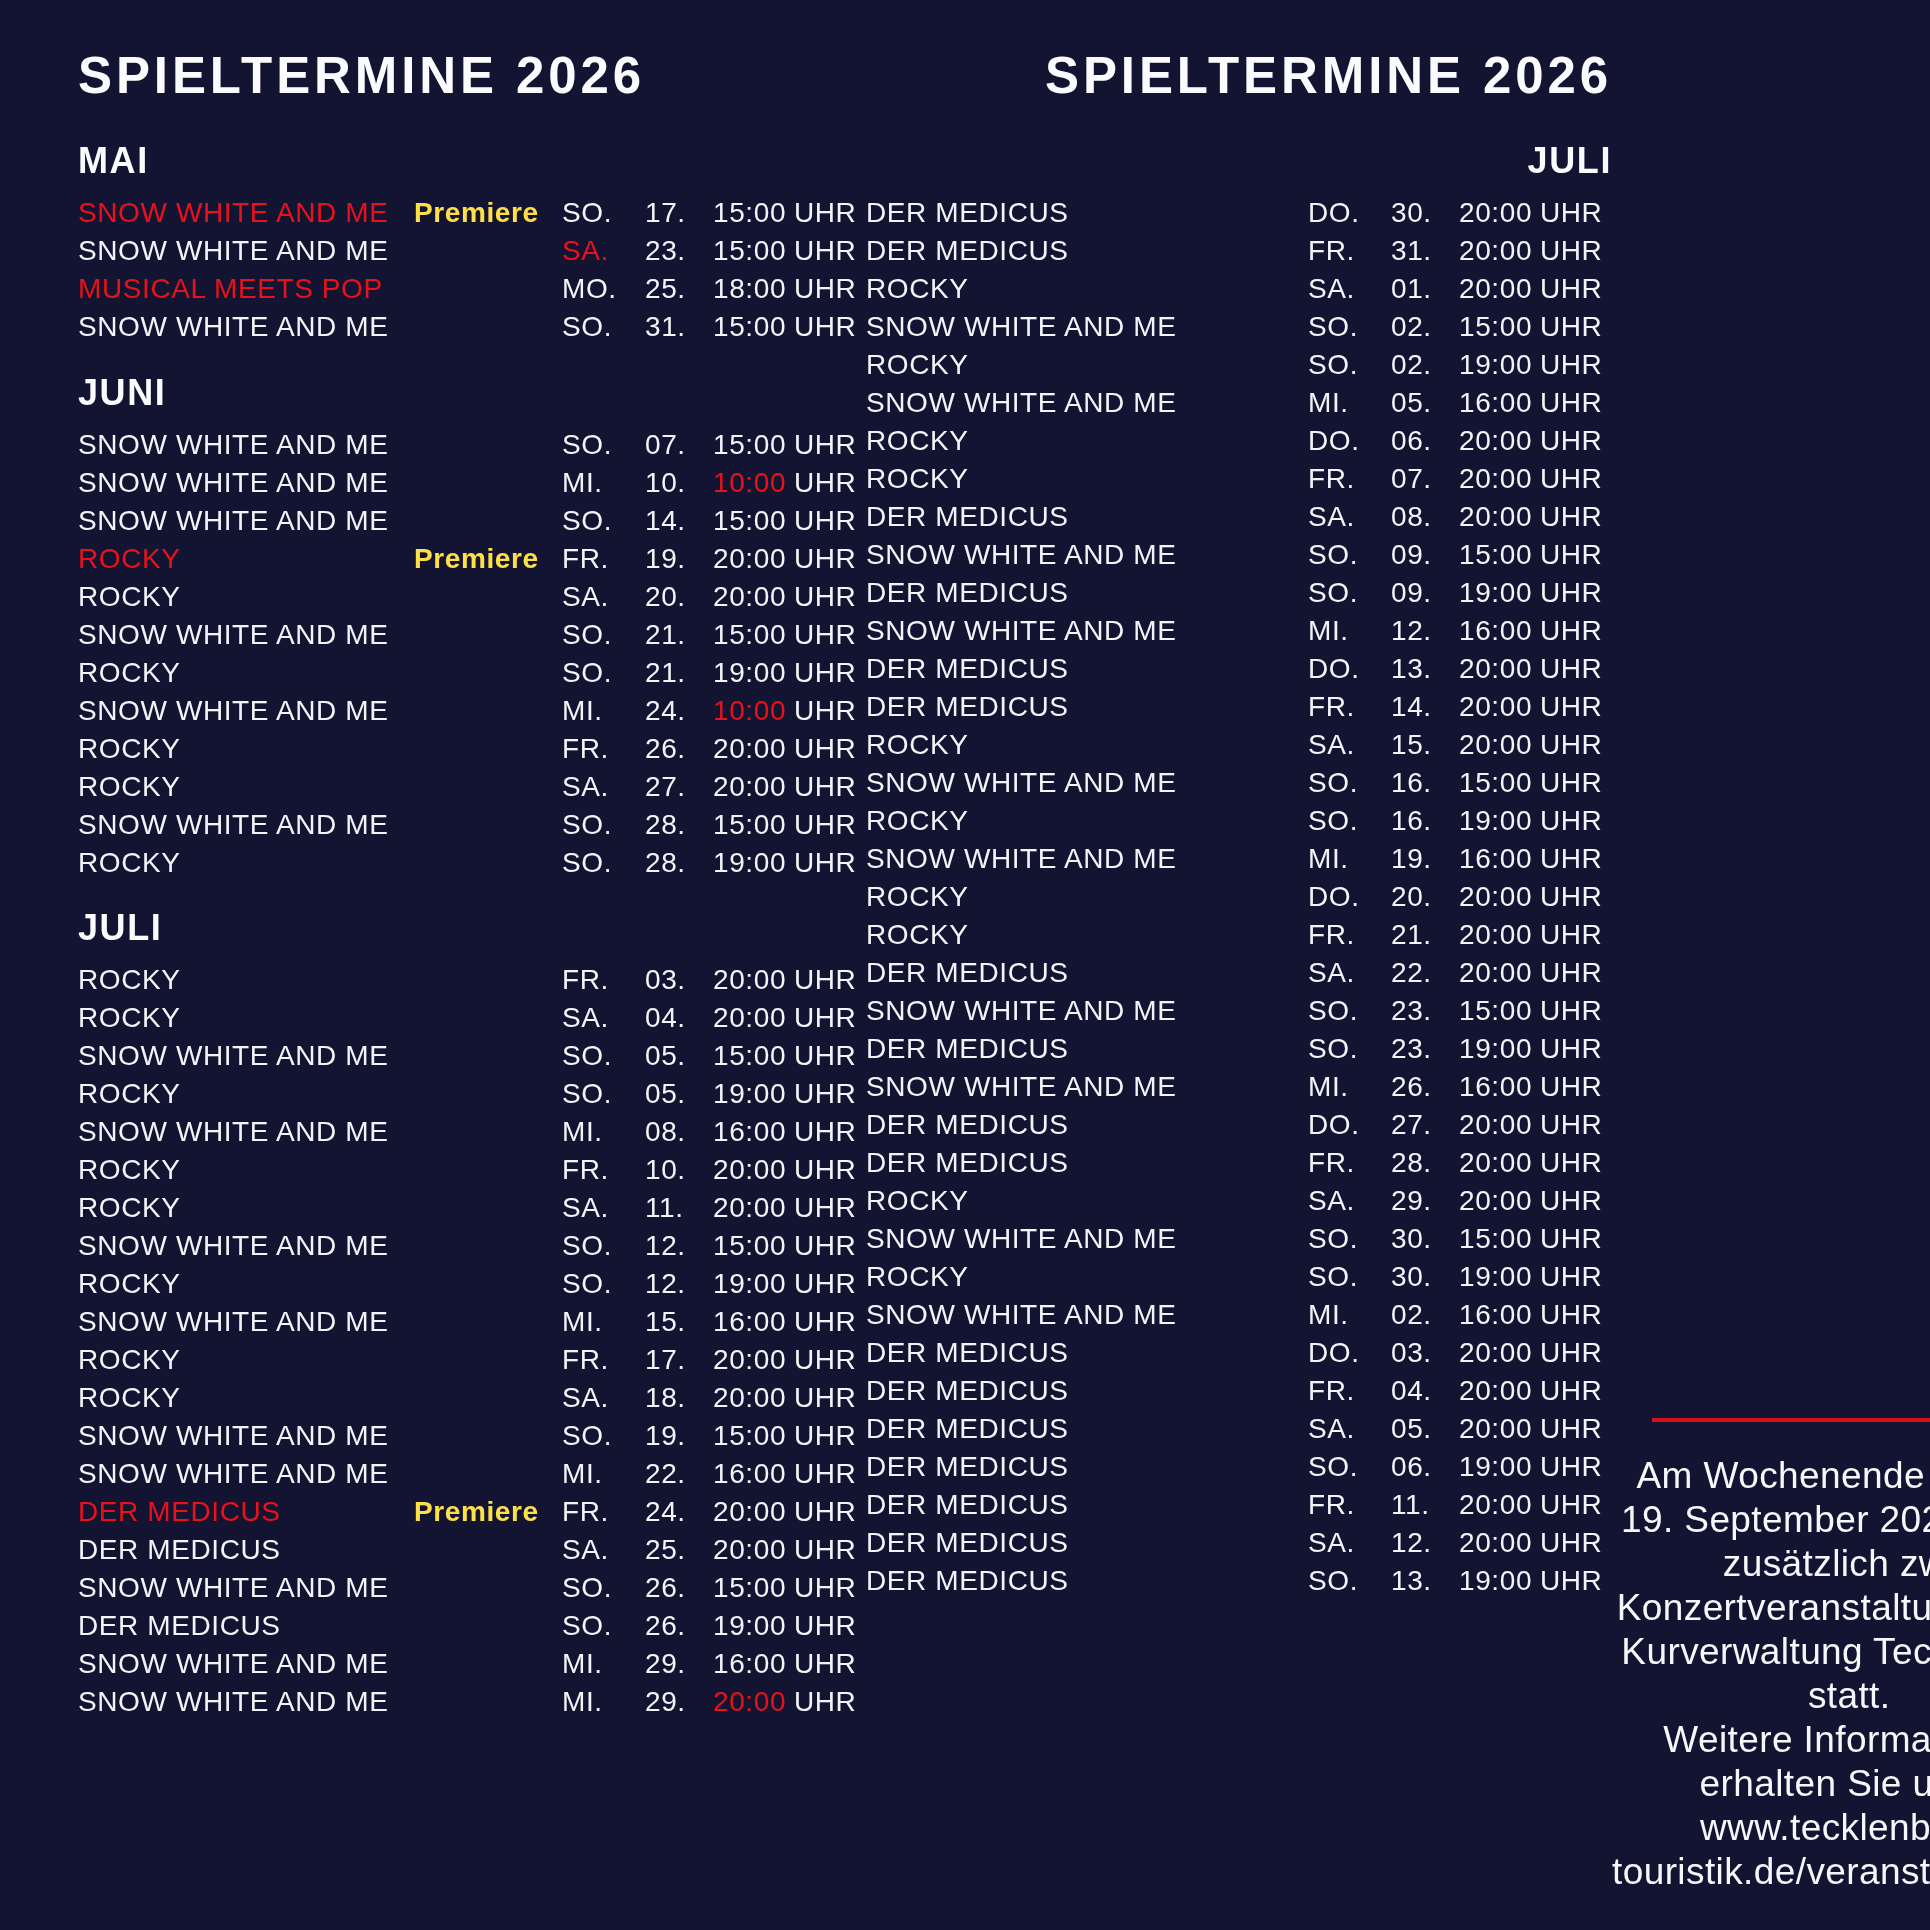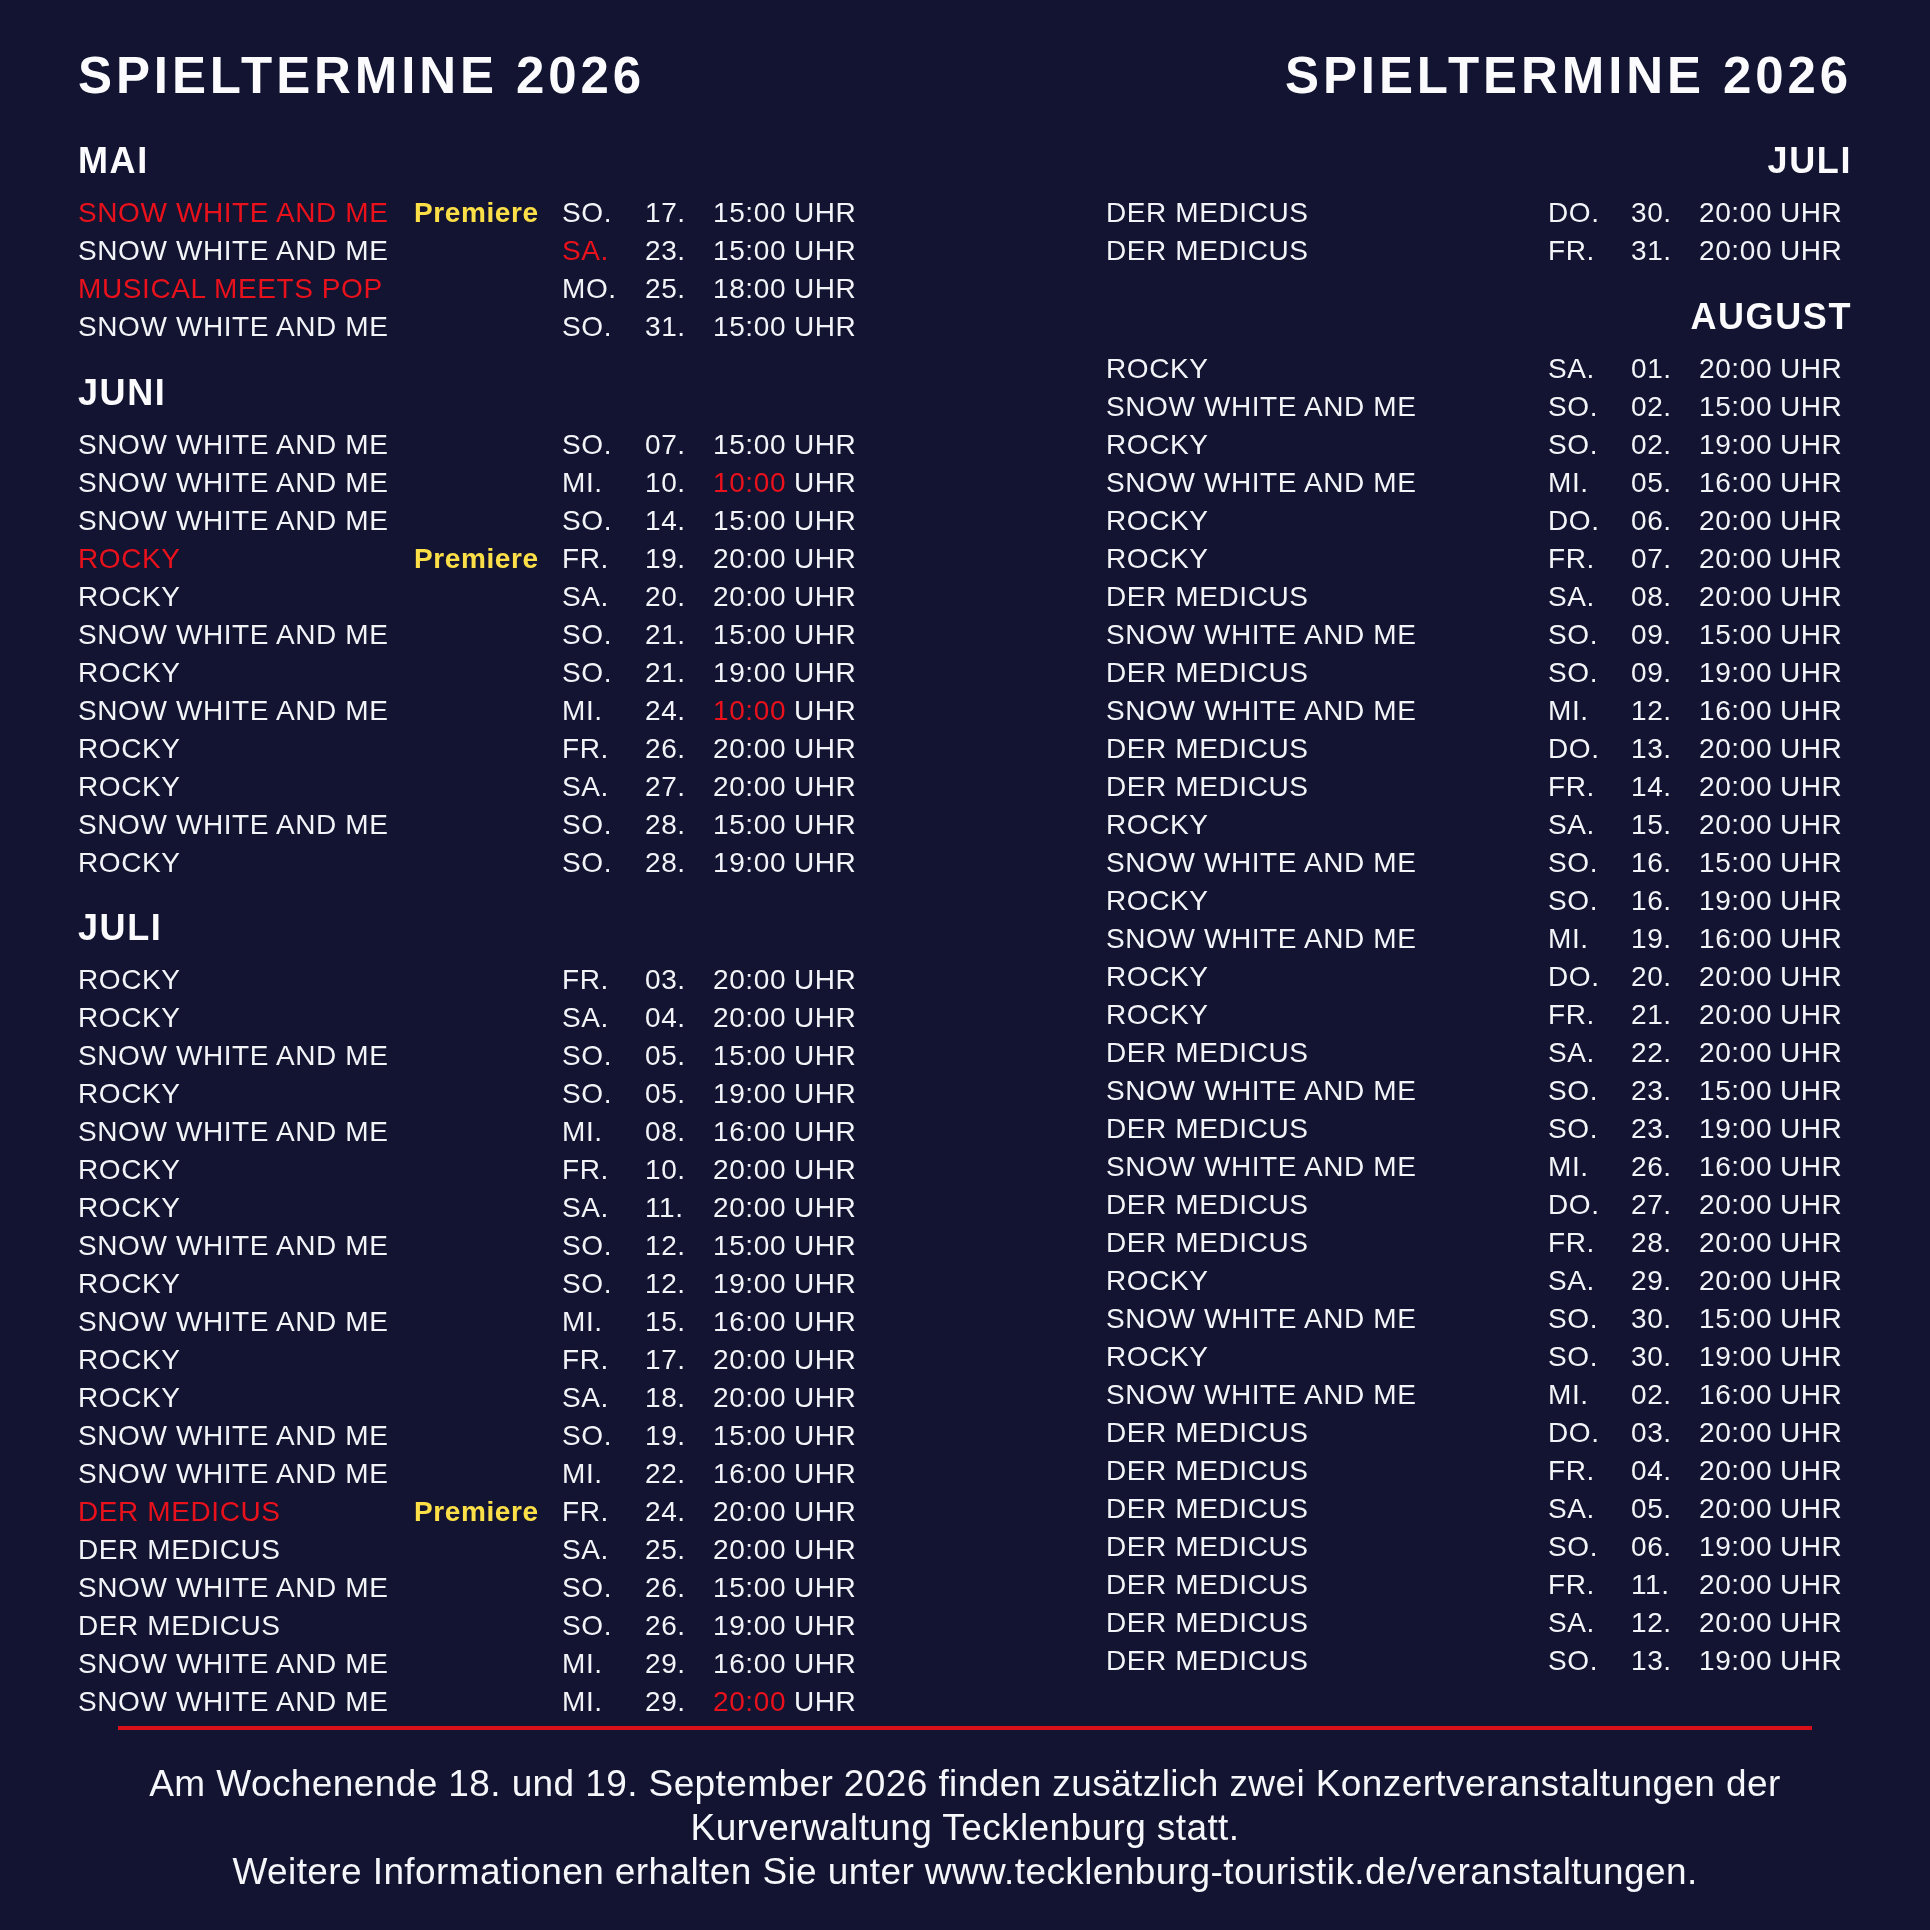--- a/index.html
+++ b/index.html
@@ -11,22 +11,22 @@
   body{
     width:1930px;height:1930px;
     background:var(--bg);
     color:var(--text);
     font-family:"Liberation Sans","DejaVu Sans",sans-serif;
     overflow:hidden;
   }
   .page{
     box-sizing:border-box;
     width:1930px;height:1930px;
-    padding:50px 78px 28px 78px;
-    display:flex;flex-direction:column;
+    padding:50px 108px 28px 78px;
+    display:flex;flex-direction:row;
   }
   .columns{
     display:flex;
     justify-content:space-between;
     align-items:flex-start;
   }
   .col{display:block;}
   .col-left{width:788px;}
   .col-right{width:746px;}
   h1.title{
@@ -366,21 +366,20 @@
               <span class="time"><span class="t">20:00</span><span class="u">UHR</span></span>
             </div>
             <div class="row grid-r">
               <span class="name">DER MEDICUS</span>
               <span class="day">FR.</span>
               <span class="date">31.</span>
               <span class="time"><span class="t">20:00</span><span class="u">UHR</span></span>
             </div>
           </section>
           <section class="month-section">
-            <h2 class="month">AUGUST</h2>
             <div class="row grid-r">
               <span class="name">ROCKY</span>
               <span class="day">SA.</span>
               <span class="date">01.</span>
               <span class="time"><span class="t">20:00</span><span class="u">UHR</span></span>
             </div>
             <div class="row grid-r">
               <span class="name">SNOW WHITE AND ME</span>
               <span class="day">SO.</span>
               <span class="date">02.</span>

